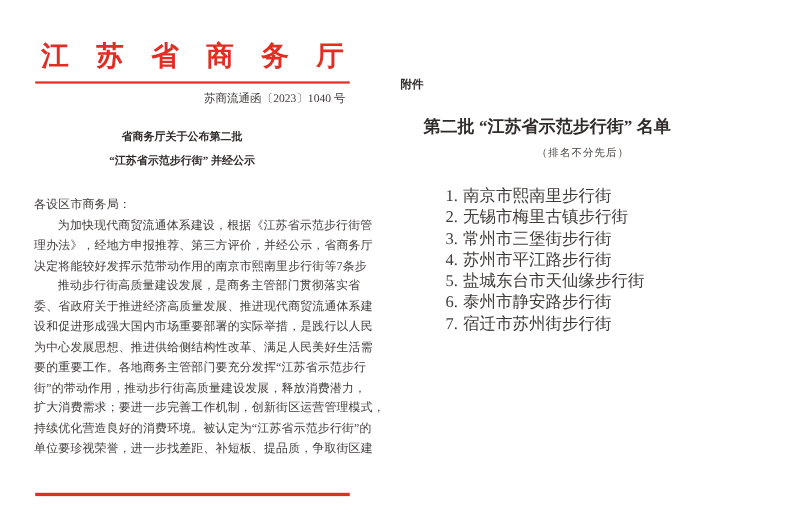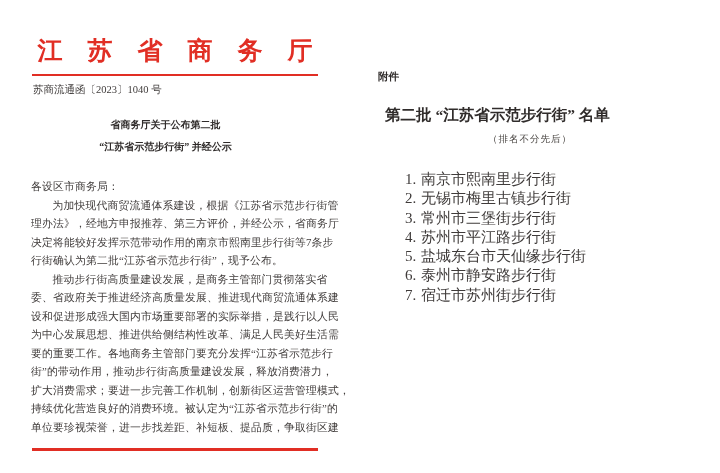--- a/index.html
+++ b/index.html
@@ -21,41 +21,41 @@
     position:absolute; left:24px; top:34px; width:302px;
     text-align:center; font-size:25px; font-weight:bold;
     color:var(--accent-red); white-space:nowrap;
   }
   .red-rule {
     position:absolute; left:32px; top:74px; width:286px; height:2.4px;
     background:var(--accent-red);
   }
   .doc-number {
     position:absolute; left:33px; top:83px; width:281px;
-    text-align:left; font-size:10.5px; color:var(--ink);
+    text-align:right; font-size:10.5px; color:var(--ink);
   }
   .doc-title {
     position:absolute; left:18px; top:114px; width:295px;
     text-align:center; font-weight:bold; font-size:10px; line-height:21.5px;
     color:var(--ink-dark);
   }
   .body-block {
     position:absolute; left:31px; top:177px; width:296px;
     font-size:10.8px; line-height:18.5px; color:var(--ink);
   }
   .body-line { white-space:nowrap; letter-spacing:0.2px; }
   .para-indent { text-indent:2em; }
   .bottom-rule {
     position:absolute; left:32px; top:448px; width:286px; height:2.6px;
     background:var(--accent-red);
   }
 
   
   .attachment-label {
-    position:absolute; left:18px; top:70px;
+    position:absolute; left:4px; top:70px;
     font-size:10.5px; font-weight:bold; color:var(--ink-dark);
     font-family:"Liberation Sans","DejaVu Sans",sans-serif;
   }
   .right-title {
     position:absolute; left:25px; top:105px; width:290px;
     text-align:left; font-size:15.5px; font-weight:bold;
     color:var(--ink-dark); white-space:nowrap;
   }
   .right-subtitle {
     position:absolute; left:25px; top:133px; width:290px;
@@ -84,21 +84,20 @@
     <div class="doc-title">
       <div>省商务厅关于公布第二批</div>
       <div>“江苏省示范步行街” 并经公示</div>
     </div>
 
     <div class="body-block">
       <div class="body-line">各设区市商务局：</div>
       <div class="body-line para-indent">为加快现代商贸流通体系建设，根据《江苏省示范步行街管</div>
       <div class="body-line">理办法》，经地方申报推荐、第三方评价，并经公示，省商务厅</div>
       <div class="body-line">决定将能较好发挥示范带动作用的南京市熙南里步行街等7条步</div>
-      <div class="body-line">行街确认为第二批“江苏省示范步行街”，现予公布。</div>
       <div class="body-line para-indent">推动步行街高质量建设发展，是商务主管部门贯彻落实省</div>
       <div class="body-line">委、省政府关于推进经济高质量发展、推进现代商贸流通体系建</div>
       <div class="body-line">设和促进形成强大国内市场重要部署的实际举措，是践行以人民</div>
       <div class="body-line">为中心发展思想、推进供给侧结构性改革、满足人民美好生活需</div>
       <div class="body-line">要的重要工作。各地商务主管部门要充分发挥“江苏省示范步行</div>
       <div class="body-line">街”的带动作用，推动步行街高质量建设发展，释放消费潜力，</div>
       <div class="body-line">扩大消费需求；要进一步完善工作机制，创新街区运营管理模式，</div>
       <div class="body-line">持续优化营造良好的消费环境。被认定为“江苏省示范步行街”的</div>
       <div class="body-line">单位要珍视荣誉，进一步找差距、补短板、提品质，争取街区建</div>
     </div>

